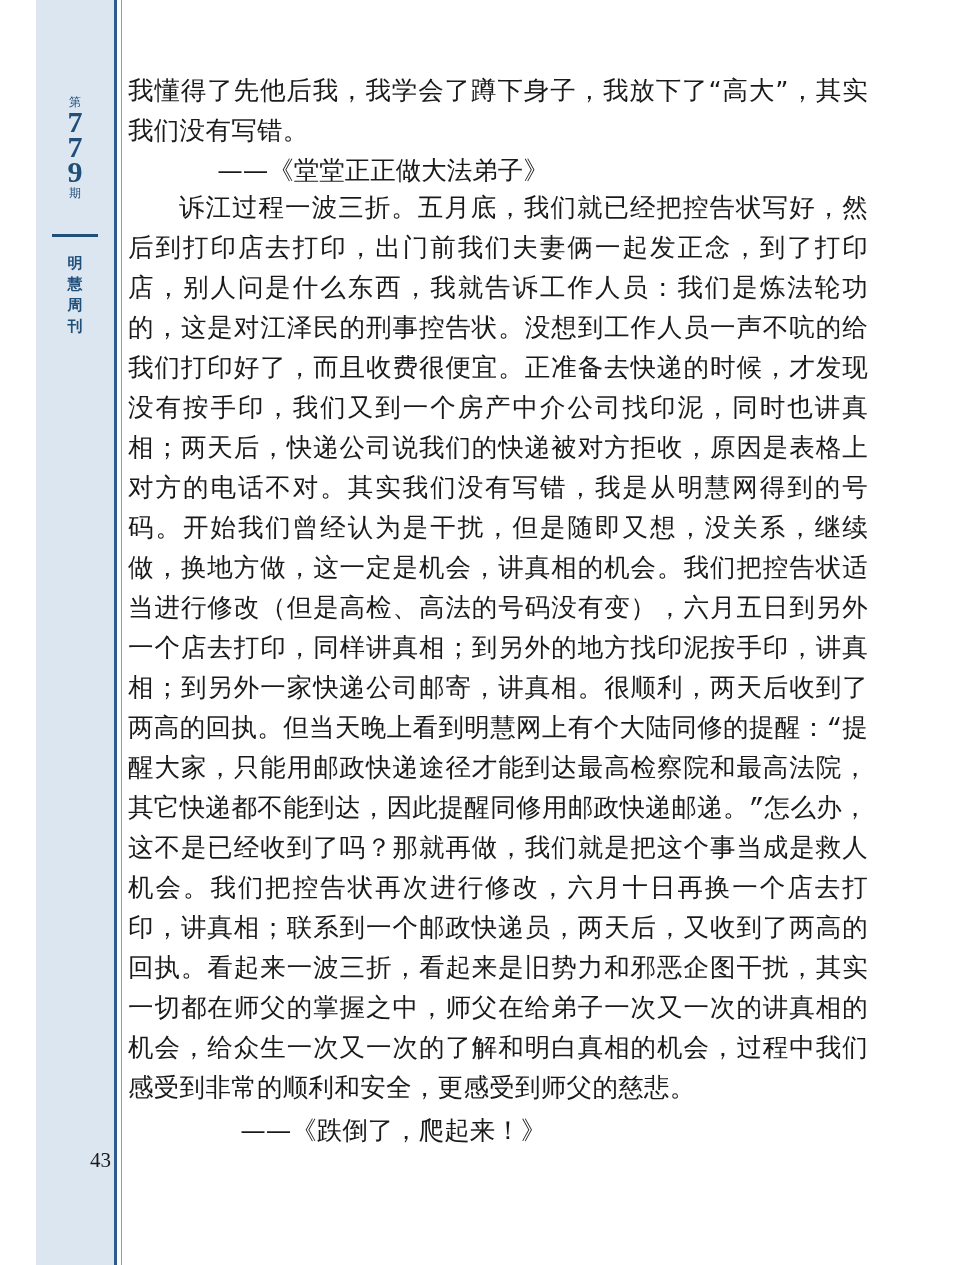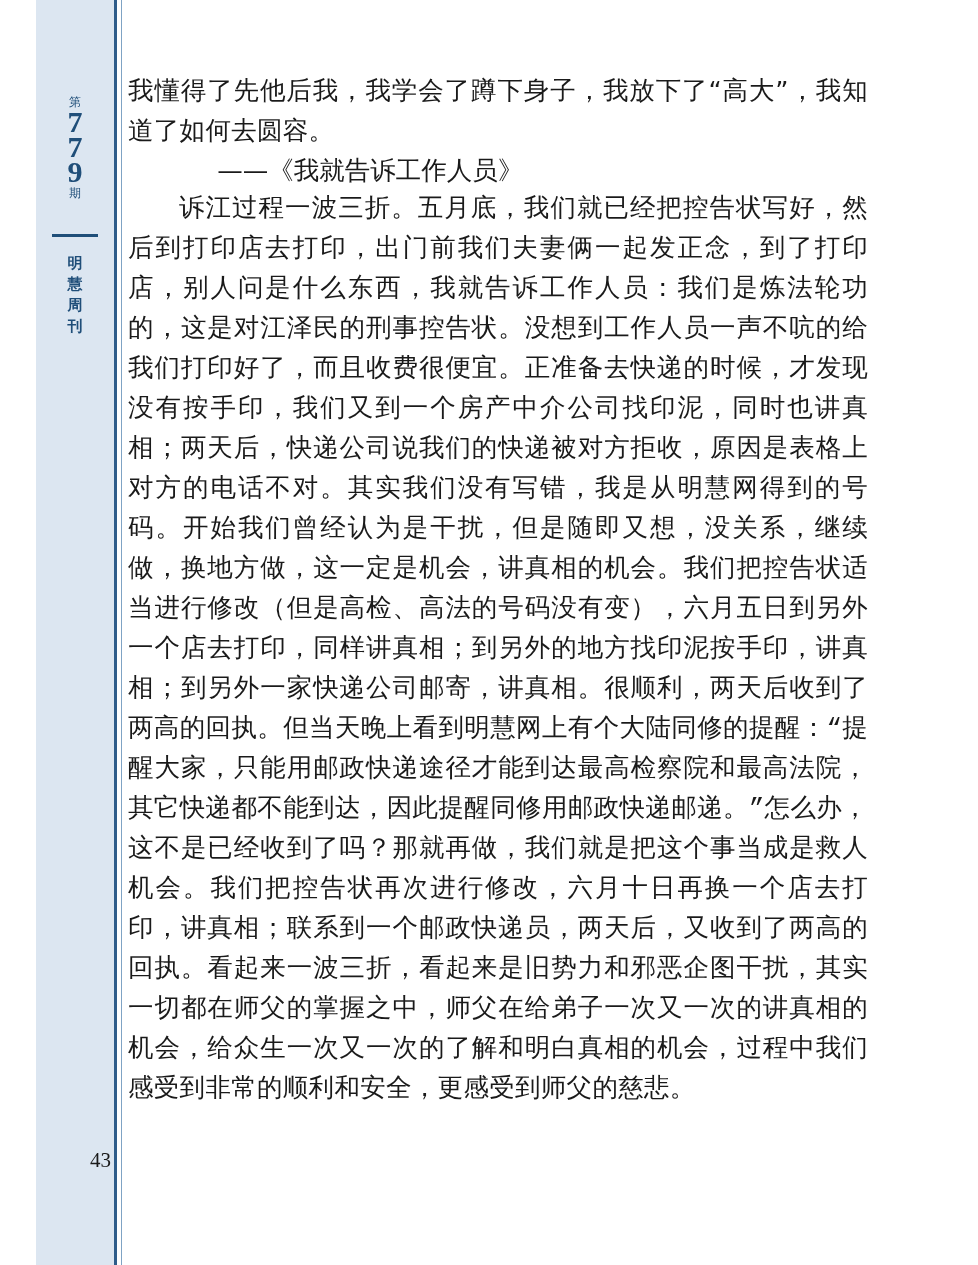--- a/index.html
+++ b/index.html
@@ -166,20 +166,21 @@
   <div class="masthead-divider"></div>
 
   <div class="journal-name">
     <span>明</span>
     <span>慧</span>
     <span>周</span>
     <span>刊</span>
   </div>
 
   <div class="content">
-    <p class="para">我懂得了先他后我，我学会了蹲下身子，我放下了“高大”，我知道了如何去圆容。</p>
-    <p class="source-line">——《我就告诉工作人员》</p>
+    <p class="para">我懂得了先他后我，我学会了蹲下身子，我放下了“高大”，其实我们没有写错。</p>
+    <p class="source-line">——《堂堂正正做大法弟子》</p>
     <p class="para indent">诉江过程一波三折。五月底，我们就已经把控告状写好，然后到打印店去打印，出门前我们夫妻俩一起发正念，到了打印店，别人问是什么东西，我就告诉工作人员：我们是炼法轮功的，这是对江泽民的刑事控告状。没想到工作人员一声不吭的给我们打印好了，而且收费很便宜。正准备去快递的时候，才发现没有按手印，我们又到一个房产中介公司找印泥，同时也讲真相；两天后，快递公司说我们的快递被对方拒收，原因是表格上对方的电话不对。其实我们没有写错，我是从明慧网得到的号码。开始我们曾经认为是干扰，但是随即又想，没关系，继续做，换地方做，这一定是机会，讲真相的机会。我们把控告状适当进行修改（但是高检、高法的号码没有变），六月五日到另外一个店去打印，同样讲真相；到另外的地方找印泥按手印，讲真相；到另外一家快递公司邮寄，讲真相。很顺利，两天后收到了两高的回执。但当天晚上看到明慧网上有个大陆同修的提醒：“提醒大家，只能用邮政快递途径才能到达最高检察院和最高法院，其它快递都不能到达，因此提醒同修用邮政快递邮递。”怎么办，这不是已经收到了吗？那就再做，我们就是把这个事当成是救人机会。我们把控告状再次进行修改，六月十日再换一个店去打印，讲真相；联系到一个邮政快递员，两天后，又收到了两高的回执。看起来一波三折，看起来是旧势力和邪恶企图干扰，其实一切都在师父的掌握之中，师父在给弟子一次又一次的讲真相的机会，给众生一次又一次的了解和明白真相的机会，过程中我们感受到非常的顺利和安全，更感受到师父的慈悲。</p>
+    <p class="source-line deep">——《跌倒了，爬起来！》</p>
   </div>
 
   <div class="page-number">43</div>
 
 </div>
 
 </body></html>

